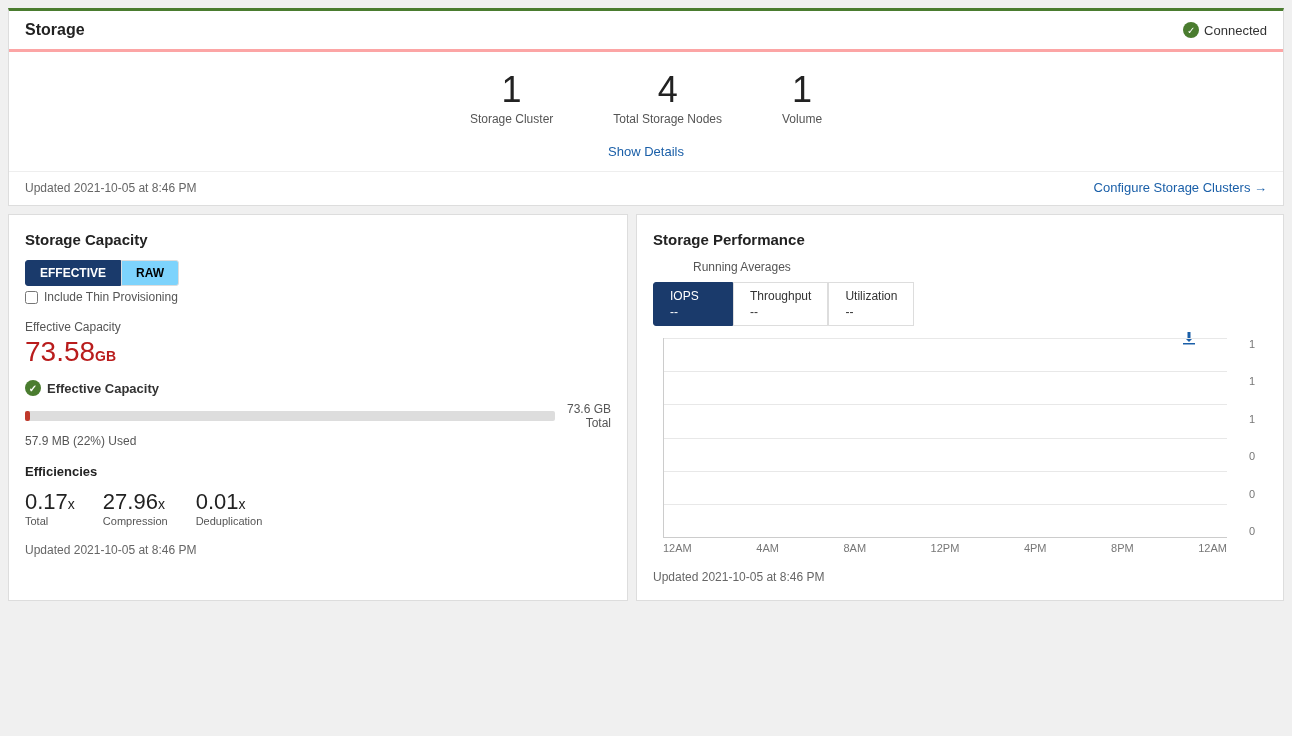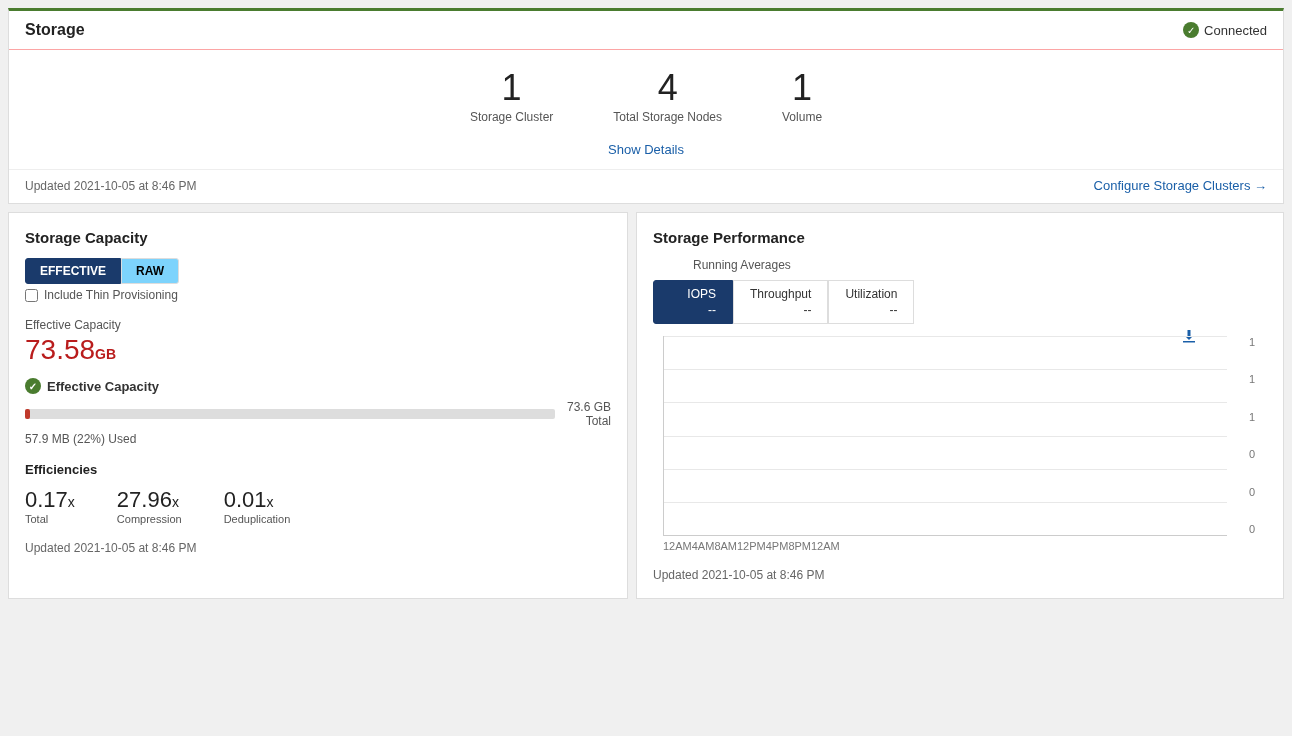--- a/index.html
+++ b/index.html
@@ -19,21 +19,21 @@
       border-top: 3px solid #4a7c2f;
       margin: 8px;
       padding: 0;
     }
 
     .top-card-header {
       display: flex;
       justify-content: space-between;
       align-items: center;
       padding: 10px 16px;
-      border-bottom: 1px solid #fca5a5;
+      border-bottom: 3px solid #fca5a5;
     }
 
     .top-card-title {
       font-size: 16px;
       font-weight: 600;
       color: #222;
     }
 
     .connected-badge {
       display: flex;
@@ -262,21 +262,21 @@
     
     .efficiencies-title {
       font-size: 13px;
       font-weight: 700;
       margin-bottom: 10px;
       color: #222;
     }
 
     .eff-row {
       display: flex;
-      gap: 42px;
+      gap: 28px;
     }
 
     .eff-item {
       text-align: left;
     }
 
     .eff-value {
       font-size: 22px;
       font-weight: 300;
       color: #222;
@@ -313,21 +313,21 @@
     }
 
     .perf-tab {
       padding: 6px 16px;
       border: 1px solid #ddd;
       background: #fff;
       cursor: pointer;
       font-size: 12px;
       display: flex;
       flex-direction: column;
-      align-items: flex-end;
+      align-items: flex-start;
       min-width: 80px;
     }
 
     .perf-tab.active {
       background: #1a3a6b;
       color: #fff;
       border-color: #1a3a6b;
     }
 
     .perf-tab-value {
@@ -347,20 +347,21 @@
 
     .chart-grid-line {
       position: absolute;
       width: 100%;
       border-top: 1px solid #e8e8e8;
       left: 0;
     }
 
     .chart-x-labels {
       display: flex;
+      justify-content: space-between;
       margin-left: 10px;
       font-size: 11px;
       color: #777;
       margin-top: 4px;
     }
 
     .chart-y-labels {
       position: absolute;
       right: -28px;
       top: 0;

